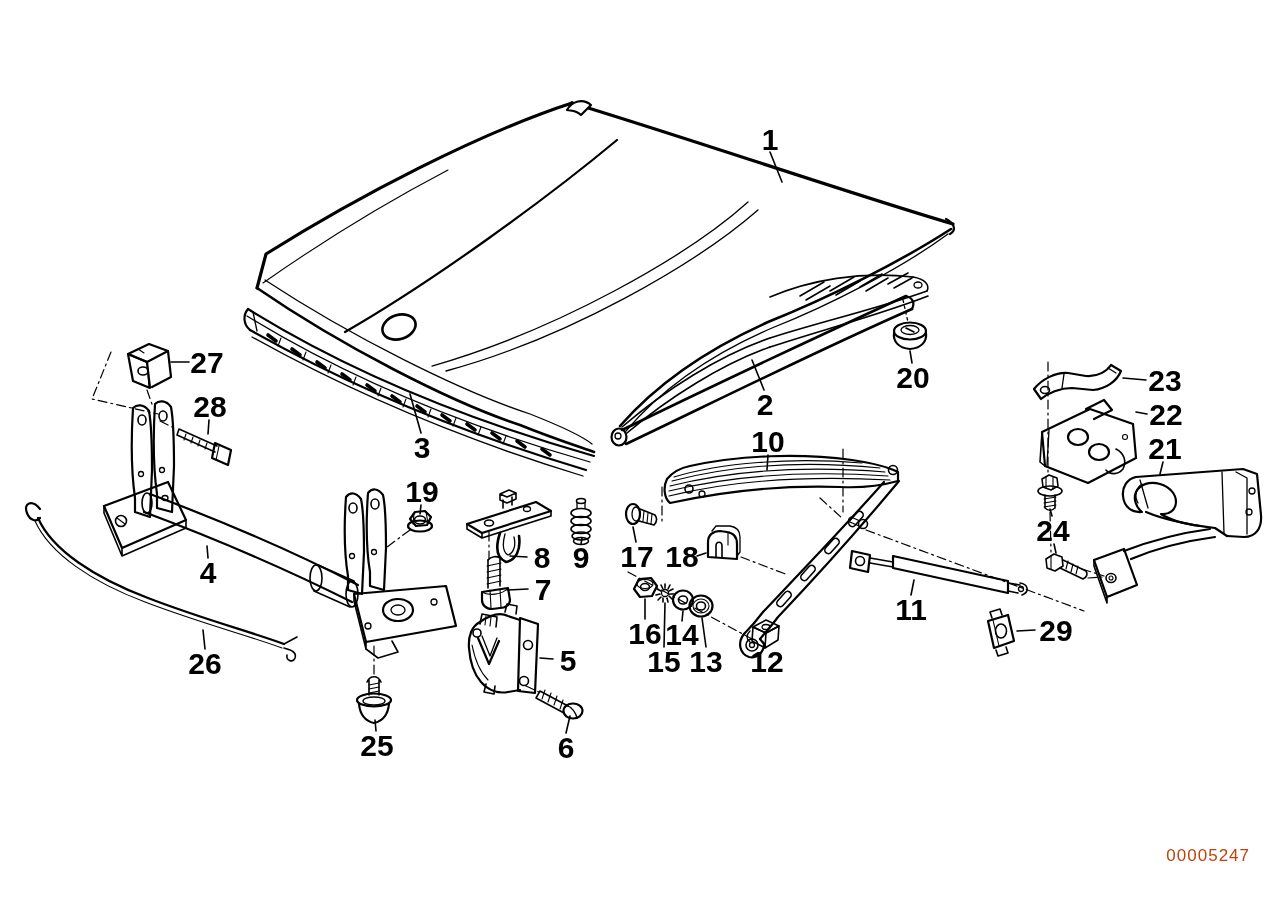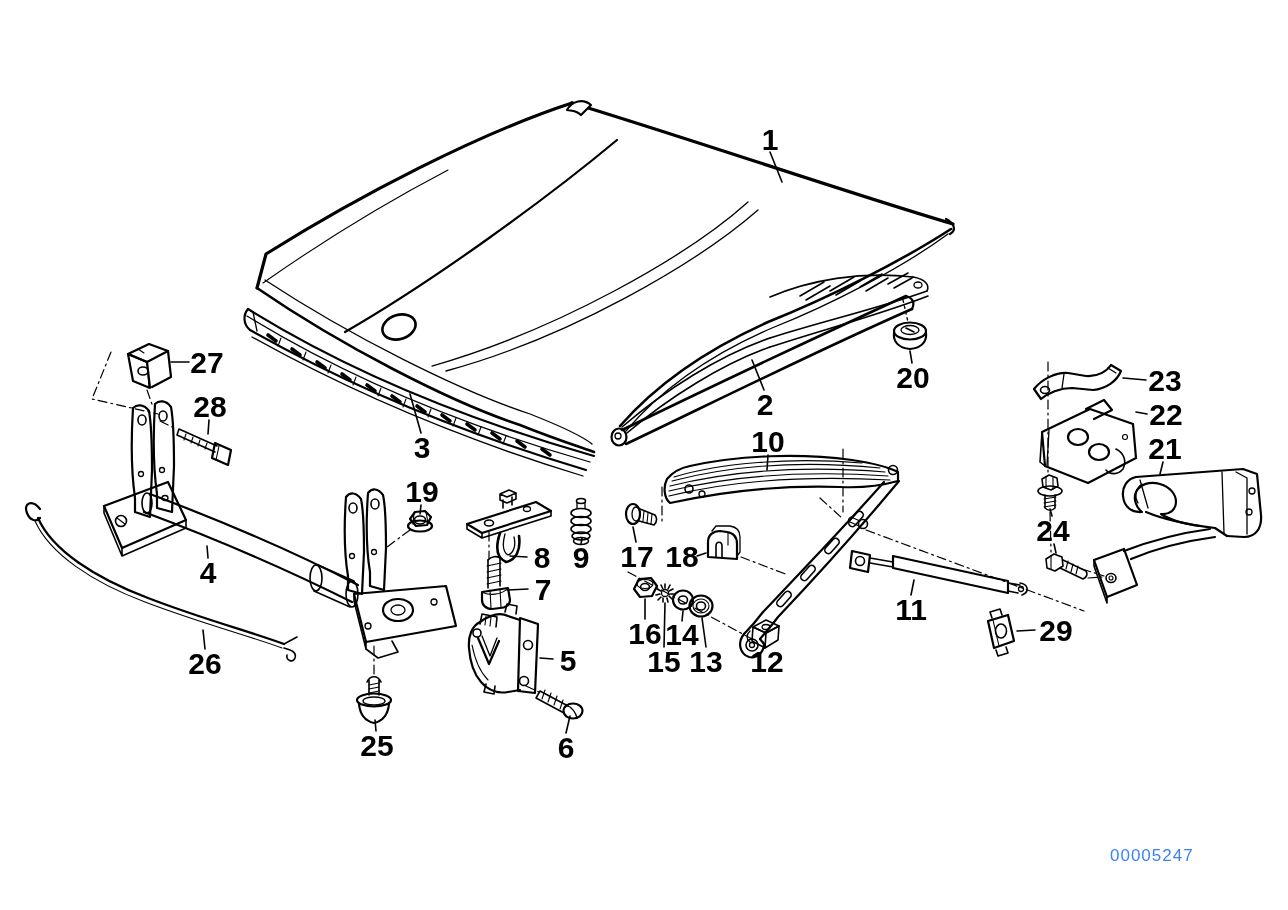--- a/index.html
+++ b/index.html
@@ -18,22 +18,22 @@
   .dash{stroke-width:1.2px;stroke-dasharray:9 4 2 4;}
   .dot{stroke-width:1.3px;stroke-dasharray:2.5 3.5;}
   .fw{fill:#fff;}
   .leader{stroke:#000;stroke-width:1.6px;}
   .part-label{
     fill:#000;stroke:none;font-family:"Liberation Sans",sans-serif;
     font-size:30px;font-weight:bold;text-anchor:middle;dominant-baseline:central;
     cursor:pointer;
   }
   #doc-number{
-    position:absolute;left:1110px;top:846px;width:140px;text-align:left;
-    font-size:17px;letter-spacing:1px;color:#3b82f6;
+    position:absolute;left:1110px;top:846px;width:140px;text-align:right;
+    font-size:17px;letter-spacing:1px;color:#c2410c;
   }
 </style>
 </head>
 <body>
 
 <div id="stage">
   <svg width="1288" height="910" viewBox="0 0 1288 910">
 
     <g>
       <path class="w3" d="M 572,103 C 700,142 845,192 953,224"></path>

